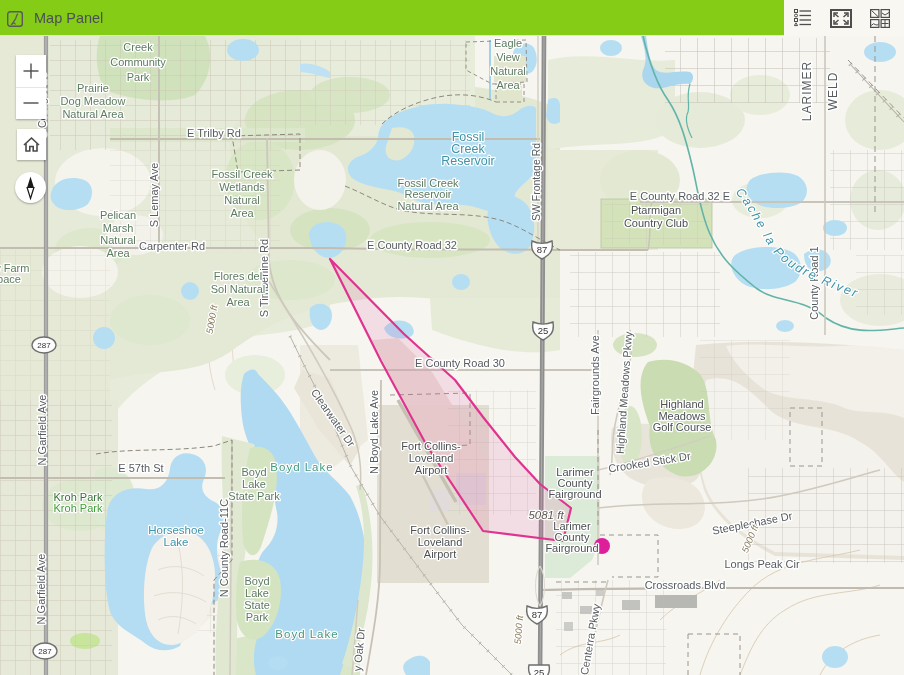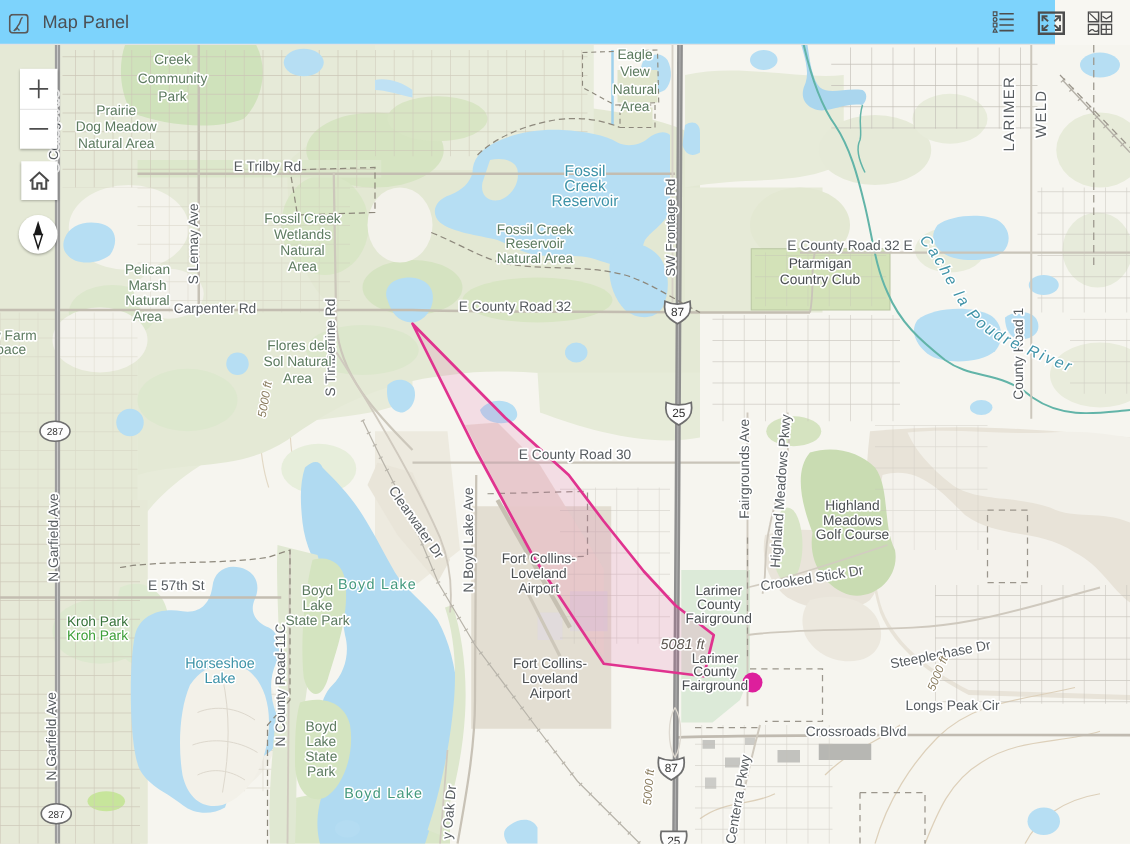--- a/index.html
+++ b/index.html
@@ -1,17 +1,17 @@
 <!DOCTYPE html>
 <html><head>
 <meta charset="utf-8">
 <style>
   html,body{margin:0;padding:0;width:904px;height:675px;overflow:hidden;
     font-family:"Liberation Sans",sans-serif;background:#f8f7f2;}
-  #header{position:absolute;left:0;top:0;width:844px;height:36px;background:#7dd3fc;
+  #header{position:absolute;left:0;top:0;width:784px;height:36px;background:#84cc16;
     border-bottom:1px solid #e2e2e2;box-sizing:border-box;z-index:10;}
   #map{position:absolute;left:0;top:36px;width:904px;height:639px;}
   .ctl{position:absolute;background:#fff;box-shadow:0 1px 2px rgba(0,0,0,.3);z-index:5;}
 </style>
 </head>
 <body>
 
 <div id="header">
 
   <svg style="position:absolute;left:7px;top:11px" width="16" height="16" viewBox="0 0 16 16">

